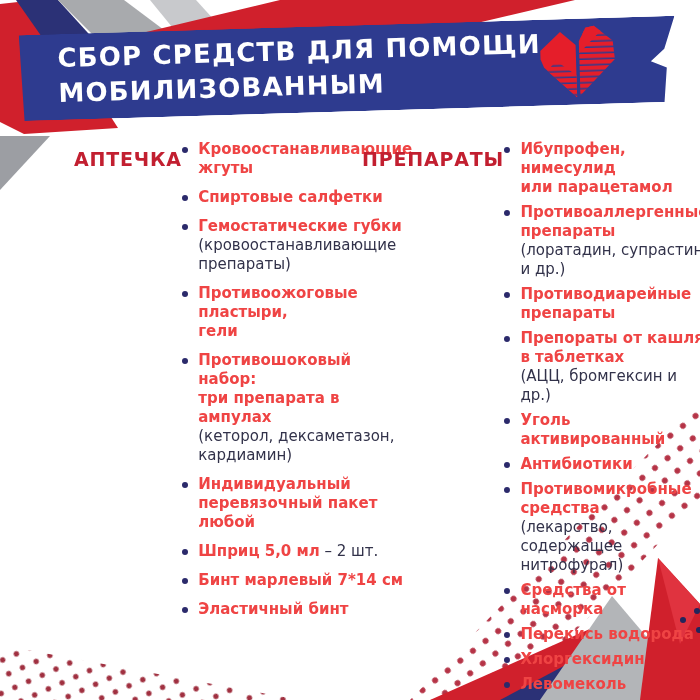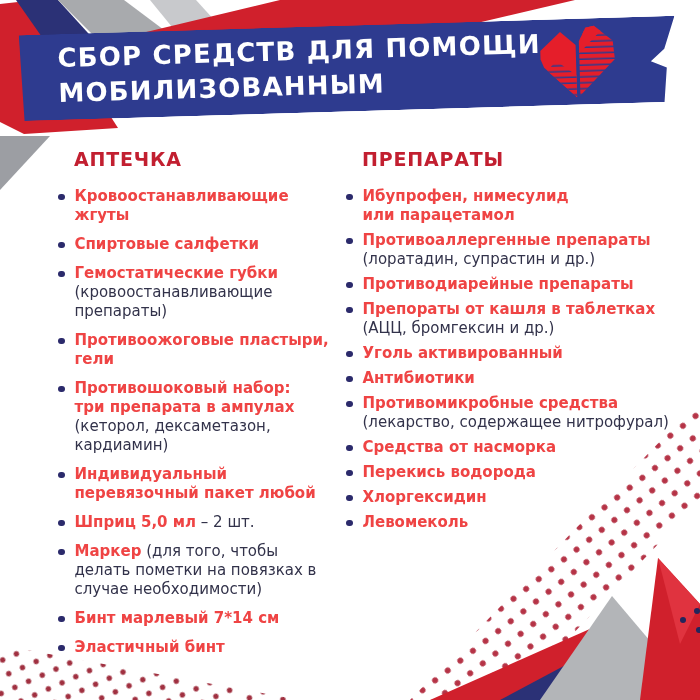--- a/index.html
+++ b/index.html
@@ -18,21 +18,21 @@
   .banner-title{
     position:absolute;left:38px;top:7px;color:#ffffff;
     font-size:26px;font-weight:bold;letter-spacing:1.2px;line-height:35px;
     white-space:pre;
   }
   .heart{position:absolute;right:52px;top:6px;width:92px;height:76px;}
   
   .content{
     position:absolute;left:58px;top:140px;z-index:1;display:flex;
   }
-  .col{display:flex;flex-direction:column;}
+  .col{display:flex;flex-direction:row;}
   .col-left{width:288px;}
   .col-right{width:330px;}
   .col-heading{
     font-size:19px;font-weight:800;color:#c21f30;letter-spacing:.8px;
     margin:8px 0 17px 16px;
   }
   ul.items{list-style:none;margin:0;padding:0;display:flex;flex-direction:column;}
   .col-left ul.items{gap:10px;}
   .col-right ul.items{gap:6px;}
   li.item{display:flex;align-items:flex-start;}
@@ -136,26 +136,20 @@
             <span class="dot"></span>
             <span class="itext"><span class="b">Индивидуальный
 перевязочный пакет любой</span></span>
           </li>
           <li class="item">
             <span class="dot"></span>
             <span class="itext"><span class="b">Шприц 5,0 мл</span><span class="r"> – 2 шт.</span></span>
           </li>
           <li class="item">
             <span class="dot"></span>
-            <span class="itext"><span class="b">Маркер</span><span class="r"> (для того, чтобы
-делать пометки на повязках в
-случае необходимости)</span></span>
-          </li>
-          <li class="item">
-            <span class="dot"></span>
             <span class="itext"><span class="b">Бинт марлевый 7*14 см</span></span>
           </li>
           <li class="item">
             <span class="dot"></span>
             <span class="itext"><span class="b">Эластичный бинт</span></span>
           </li>
         </ul>
     </div>
     <div class="col col-right">
       <div class="col-heading">ПРЕПАРАТЫ</div>

